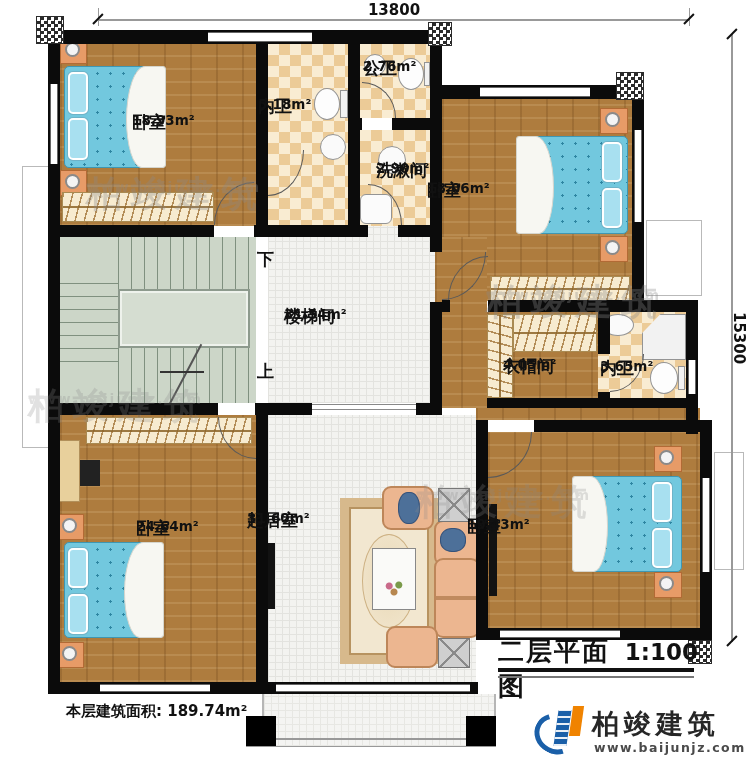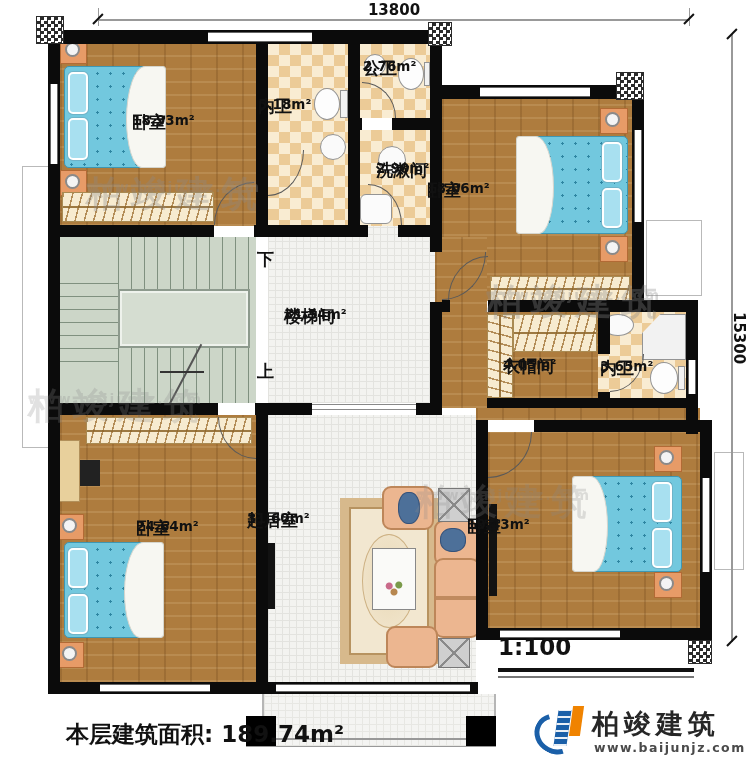--- a/index.html
+++ b/index.html
@@ -51,21 +51,21 @@
   .tv{background:#121212;z-index:2;}
   .dim{color:#111;font-size:15px;font-weight:bold;z-index:5;}
   .dimline{background:#999;z-index:5;}
   .tick{width:14px;height:2.2px;background:#111;transform:rotate(-45deg);z-index:5;}
   .wm{z-index:6;pointer-events:none;text-align:center;opacity:.33;color:#8a8a8a;font-weight:bold;white-space:nowrap;}
   .wm .wm-n{font-size:36px;letter-spacing:9px;display:block;line-height:1;}
   .wm .wm-u{font-size:14px;letter-spacing:2px;display:block;margin-top:3px;}
   .slide{background:#fff;border-top:1.5px solid #888;border-bottom:1.5px solid #888;z-index:4;}
   .shower{background:#f2f2f2;border:1.5px solid #949494;z-index:2;clip-path:polygon(100% 0,100% 100%,0 100%,0 42%,42% 0);}
   .title-row{z-index:7;color:#111;font-weight:bold;display:flex;align-items:baseline;gap:14px;}
-  .stats{z-index:7;color:#111;font-size:23px;font-weight:bold;white-space:nowrap;margin-top:17px;}
+  .stats{z-index:7;color:#111;font-size:15px;font-weight:bold;white-space:nowrap;}
   .logo-name{z-index:7;color:#262626;font-size:27px;font-weight:bold;letter-spacing:5px;white-space:nowrap;}
   .logo-url{z-index:7;color:#4a4a4a;font-size:12.5px;font-weight:bold;letter-spacing:1.5px;white-space:nowrap;}
   .carpet{background:#f2e7d0;border:9px solid #d7b98c;box-shadow:inset 0 0 0 2px #b79360;z-index:2;}
   .medal{background:radial-gradient(#e9d8b5,#f2e7d0);border:1px solid #cdb183;border-radius:50%;z-index:2;}
 </style>
 </head>
 <body>
 
 <div id="stage">
 
@@ -309,20 +309,21 @@
   <div class="wm" style="left:28px;top:388px;width:220px;opacity:.25;">
     <span class="wm-n">柏竣建筑</span>
     <span class="wm-u">www.baijunjz.com</span>
   </div>
   <div class="wm" style="left:416px;top:484px;width:240px;opacity:.25;">
     <span class="wm-n">柏竣建筑</span>
     <span class="wm-u">www.baijunjz.com</span>
   </div>
 
   <div class="title-row" style="left:498px;top:634px;width:200px;">
+    <span style="position:static;font-size:26px;letter-spacing:2px;">二层平面图</span>
     <span style="position:static;font-size:23px;">1:100</span>
   </div>
   <div style="left:498px;top:668px;width:196px;height:4px;background:#111;z-index:7;"></div>
   <div style="left:498px;top:676px;width:196px;height:1.5px;background:#777;z-index:7;"></div>
 
   <div class="stats" style="left:66px;top:702px;">
     <span style="position:static;">本层建筑面积:</span>
     <span style="position:static;">189.74m²</span>
   </div>
 

